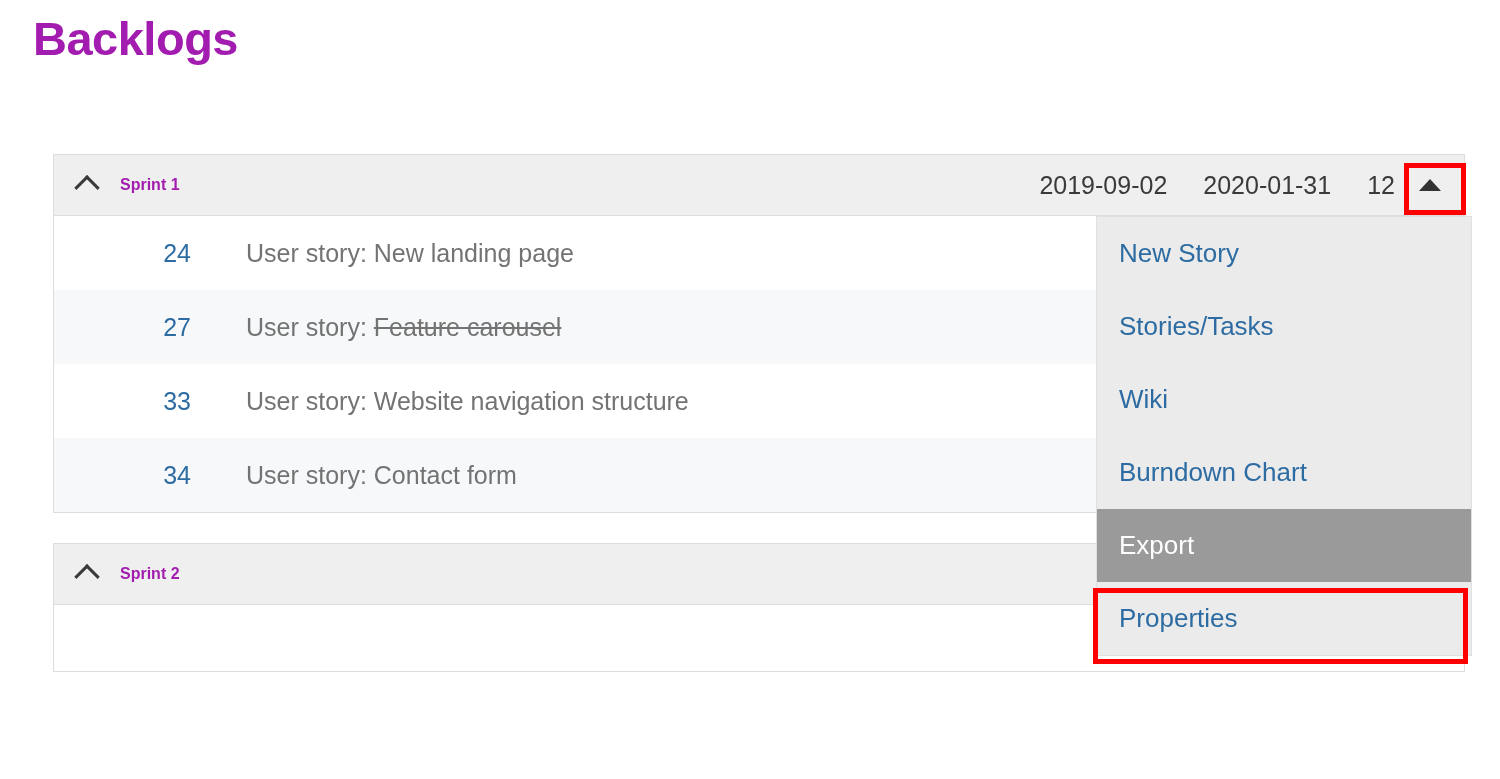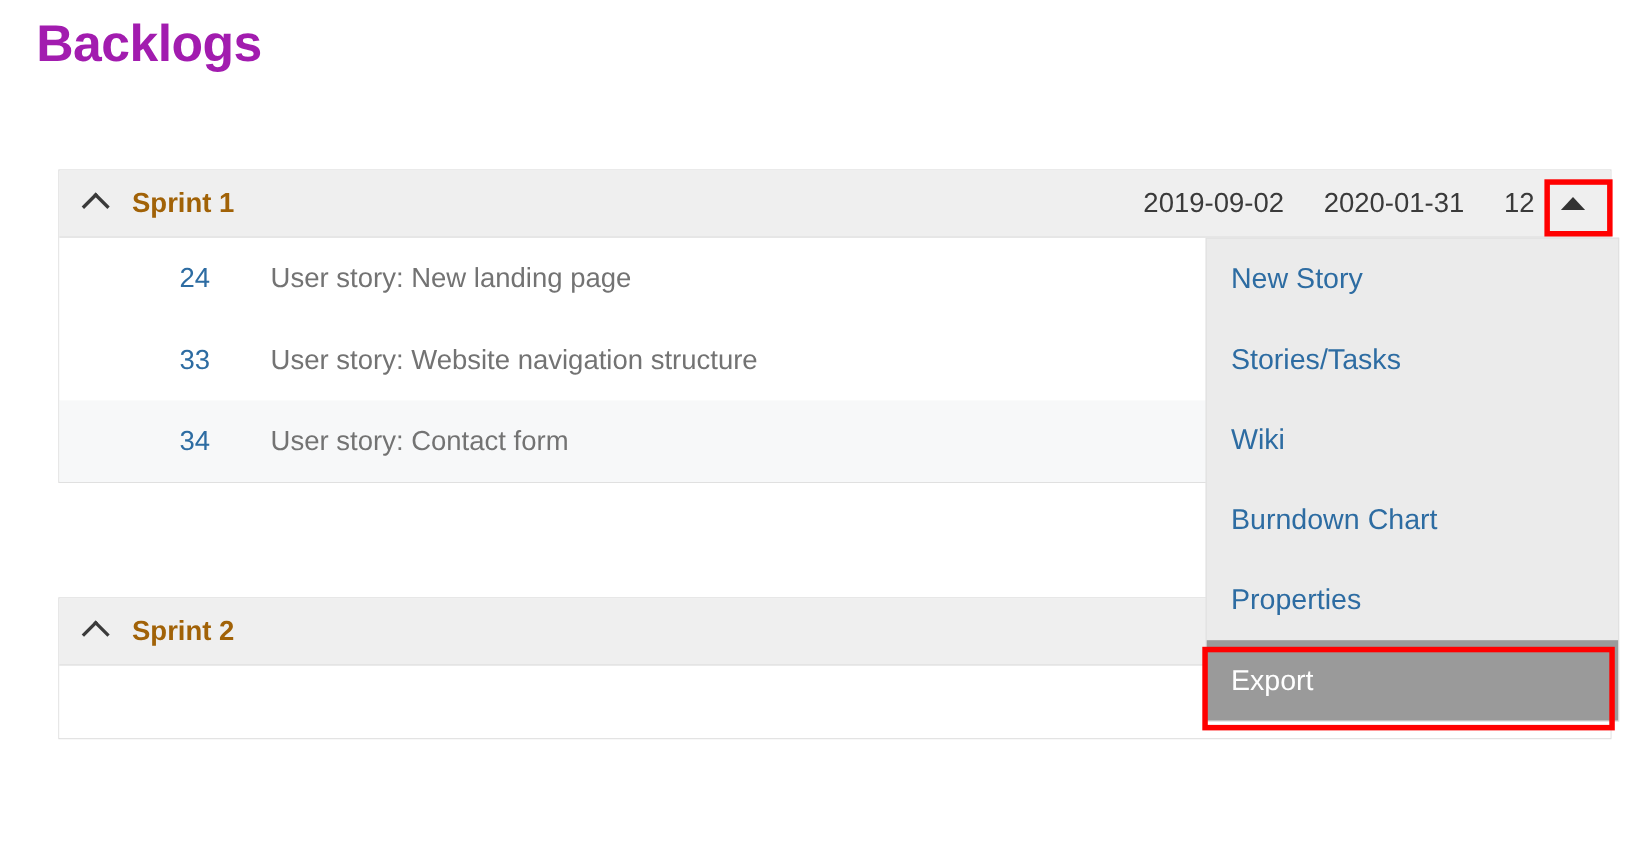--- a/index.html
+++ b/index.html
@@ -60,23 +60,23 @@
   }
   .chevron-up {
     display: inline-block;
     width: 15px;
     height: 15px;
     border-top: 3px solid #3a3a3a;
     border-right: 3px solid #3a3a3a;
     transform: rotate(-45deg) translate(-2px, 2px);
   }
   .sprint-name {
-    font-size: 25px;
+    font-size: 16px;
     font-weight: bold;
-    color: #a16207;
+    color: #a21caf;
     flex: 1 1 auto;
     white-space: nowrap;
   }
   .sprint-meta {
     display: flex;
     align-items: center;
     font-size: 25px;
     color: #3a3a3a;
     white-space: nowrap;
   }
@@ -207,20 +207,24 @@
       <span class="caret-down-solid"></span>
     </div>
     <div class="red-box-caret"></div>
   </div>
 
   <div class="story-row">
     <div class="story-id">24</div>
     <div class="story-title"><span>User story: </span><span>New landing page</span></div>
   </div>
 
+  <div class="story-row alt">
+    <div class="story-id">27</div>
+    <div class="story-title"><span>User story: </span><span class="struck">Feature carousel</span></div>
+  </div>
 
   <div class="story-row">
     <div class="story-id">33</div>
     <div class="story-title"><span>User story: </span><span>Website navigation structure</span></div>
   </div>
 
   <div class="story-row alt">
     <div class="story-id">34</div>
     <div class="story-title"><span>User story: </span><span>Contact form</span></div>
   </div>
@@ -238,17 +242,17 @@
 
   <div class="empty-row"></div>
 
 </div>
 
 <div class="dropdown-menu">
   <div class="menu-item">New Story</div>
   <div class="menu-item">Stories/Tasks</div>
   <div class="menu-item">Wiki</div>
   <div class="menu-item">Burndown Chart</div>
+  <div class="menu-item selected">Export</div>
   <div class="menu-item">Properties</div>
-  <div class="menu-item selected">Export</div>
 </div>
 
 <div class="red-box-export"></div>
 
 </body></html>

